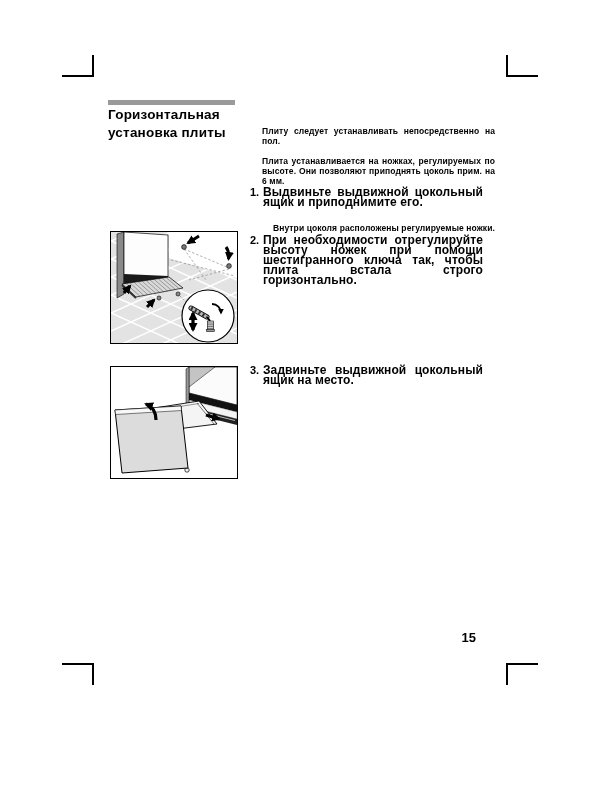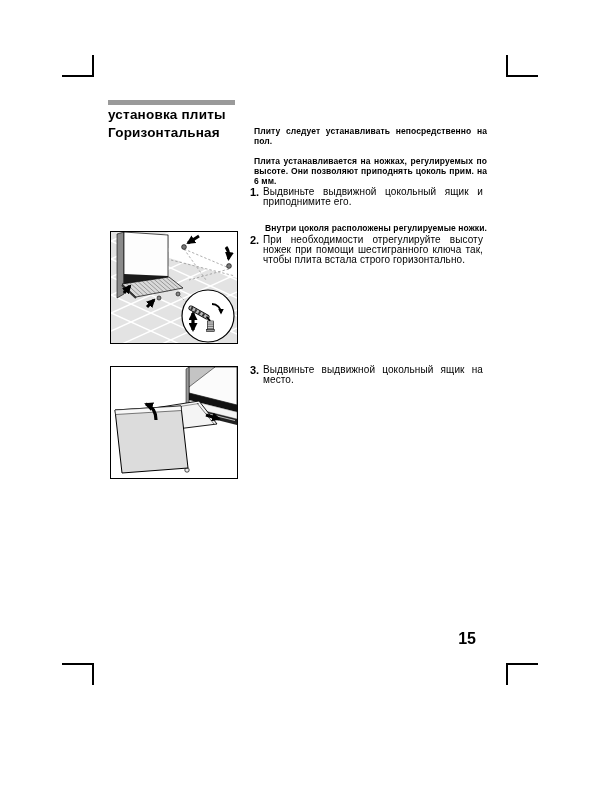--- a/index.html
+++ b/index.html
@@ -16,71 +16,71 @@
   .crop.br{left:506px;top:663px;border-left:2px solid #000;border-top:2px solid #000;}
   
   .graybar{position:absolute;left:108px;top:100px;width:127px;height:5px;background:#9a9a9a;}
   .title{
     position:absolute;left:108px;top:106px;width:150px;
     font-size:13.5px;line-height:17.5px;font-weight:bold;letter-spacing:.2px;
   }
   
   .col-text{position:absolute;left:250px;top:0;width:233px;}
   .para,.note{
-    position:absolute;left:4px;width:233px;
+    position:absolute;left:12px;width:233px;
     font-size:8.5px;line-height:10px;font-weight:bold;letter-spacing:.1px;
     text-align:justify;
   }
   .p1{top:117px;} .p2{top:147px;} .note{top:214px;text-align:right;}
   .step{position:absolute;left:0;width:233px;display:flex;}
   .step .num{width:13px;flex:0 0 13px;font-size:11px;line-height:10px;font-weight:bold;}
-  .step .txt{flex:1;font-size:10px;line-height:10px;font-weight:normal;letter-spacing:.1px;text-align:justify;}
+  .step .txt{flex:1;font-size:12px;line-height:10px;font-weight:bold;letter-spacing:.1px;text-align:justify;}
   .s1{top:187px;} .s2{top:235px;} .s3{top:365px;}
   
   .figure{position:absolute;left:110px;width:128px;height:113px;border:1px solid #000;background:#fff;box-sizing:border-box;}
   .fig1{top:231px;} .fig2{top:366px;}
   .figure svg{display:block;}
   
-  .pagenum{position:absolute;left:420px;top:630px;width:56px;text-align:right;font-size:16px;font-weight:bold;}
+  .pagenum{position:absolute;left:420px;top:630px;width:56px;text-align:right;font-size:13px;font-weight:bold;}
 </style>
 </head>
 <body>
 
 <div class="page">
 
   <div class="crop tl"></div>
   <div class="crop tr"></div>
   <div class="crop bl"></div>
   <div class="crop br"></div>
 
   <div class="graybar"></div>
   <div class="title">
+    <div>Горизонтальная</div>
     <div>установка плиты</div>
-    <div>Горизонтальная</div>
   </div>
 
   <div class="col-text">
     <p class="para p1">Плиту следует устанавливать непосредственно на пол.</p>
     <p class="para p2">Плита устанавливается на ножках, регулируемых по высоте. Они позволяют приподнять цоколь прим. на 6 мм.</p>
 
     <div class="step s1">
       <span class="num">1.</span>
       <span class="txt">Выдвиньте выдвижной цокольный ящик и приподнимите его.</span>
     </div>
 
     <p class="note">Внутри цоколя расположены регулируемые ножки.</p>
 
     <div class="step s2">
       <span class="num">2.</span>
       <span class="txt">При необходимости отрегулируйте высоту ножек при помощи шестигранного ключа так, чтобы плита встала строго горизонтально.</span>
     </div>
 
     <div class="step s3">
       <span class="num">3.</span>
-      <span class="txt">Выдвиньте выдвижной цокольный ящик на место.</span>
+      <span class="txt">Задвиньте выдвижной цокольный ящик на место.</span>
     </div>
   </div>
 
   <div class="figure fig1">
     <svg width="126" height="111" viewBox="0 0 126 111">
       <defs>
         <marker id="ah1" markerUnits="userSpaceOnUse" markerWidth="9" markerHeight="9" refX="7" refY="4.5" orient="auto-start-reverse">
           <path d="M0,0 L9,4.5 L0,9 z" fill="#000"></path>
         </marker>
         <marker id="ah1s" markerUnits="userSpaceOnUse" markerWidth="6" markerHeight="6" refX="4.5" refY="3" orient="auto">

